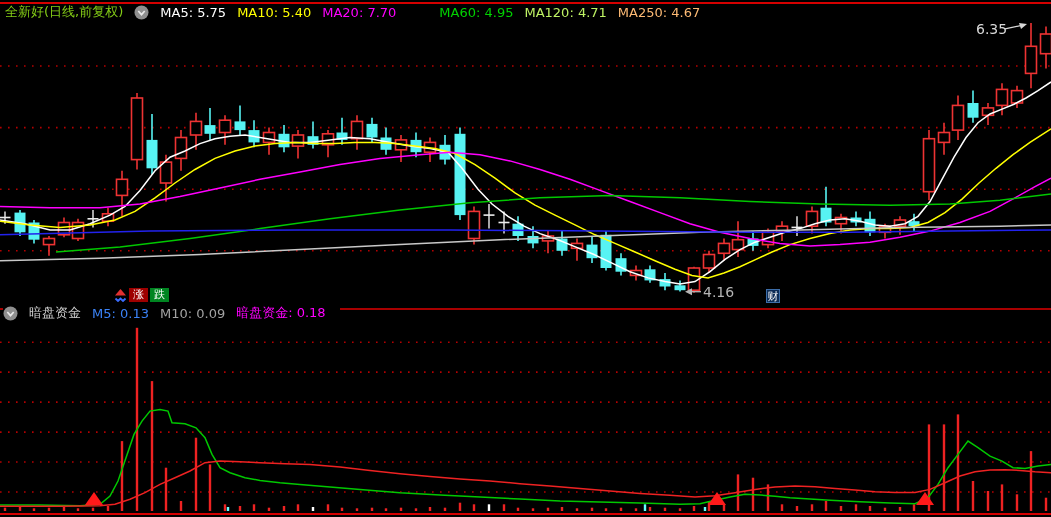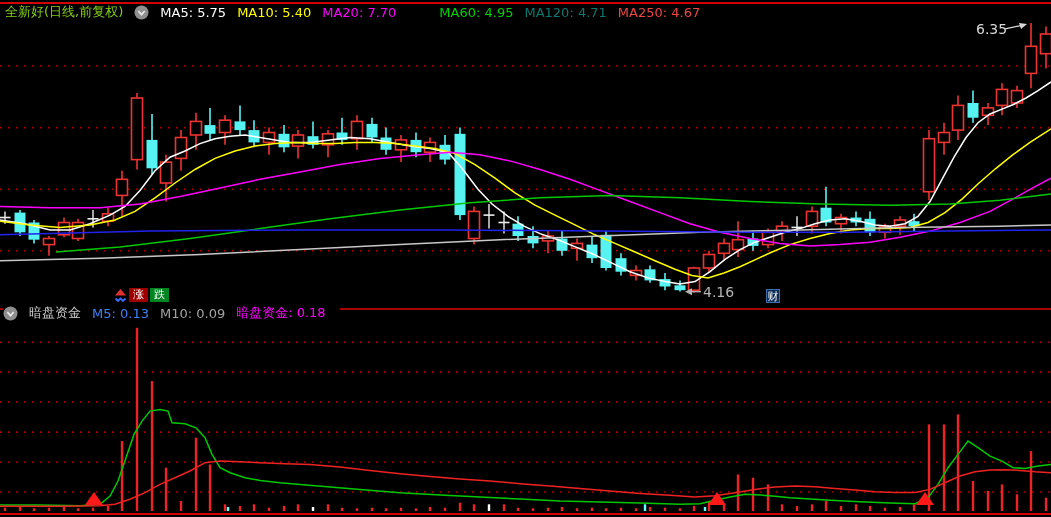--- a/index.html
+++ b/index.html
@@ -33,22 +33,22 @@
     <span class="circle-icon">
       <svg width="15" height="15">
           <circle cx="7.5" cy="7.5" r="7" fill="#8f8f8f"></circle>
           <path d="M4.3 6 L7.5 9.6 L10.7 6" stroke="#e8e8e8" stroke-width="1.7" fill="none"></path>
         </svg>
     </span>
     <span style="color: rgb(255, 255, 255);">MA5: 5.75</span>
     <span style="color: rgb(255, 255, 0);">MA10: 5.40</span>
     <span style="color: rgb(255, 0, 255);">MA20: 7.70</span>
     <span style="color: rgb(0, 210, 0); margin-left: 32px;">MA60: 4.95</span>
-    <span style="color: #0f766e; text-align: center;">MA120: 4.71</span>
-    <span style="color: #ef4444;">MA250: 4.67</span>
+    <span style="color: #bef264; text-align: center;">MA120: 4.71</span>
+    <span style="color: #fdba74;">MA250: 4.67</span>
   </div>
 
   <svg id="main-chart" class="chart" width="1051" height="307" viewBox="0 0 1051 307">
       <line x1="0" y1="66.0" x2="1051" y2="66.0" stroke="#b40000" stroke-width="1.6" stroke-dasharray="1.6,6.4"></line>
       <line x1="0" y1="127.6" x2="1051" y2="127.6" stroke="#b40000" stroke-width="1.6" stroke-dasharray="1.6,6.4"></line>
       <line x1="0" y1="189.2" x2="1051" y2="189.2" stroke="#b40000" stroke-width="1.6" stroke-dasharray="1.6,6.4"></line>
       <line x1="0" y1="250.8" x2="1051" y2="250.8" stroke="#b40000" stroke-width="1.6" stroke-dasharray="1.6,6.4"></line>
       <line x1="5" y1="211.4" x2="5" y2="223.7" stroke="#eeeeee" stroke-width="1.4"></line>
       <line x1="-0.5" y1="217.5" x2="10.5" y2="217.5" stroke="#eeeeee" stroke-width="1.6"></line>
       <line x1="20" y1="210.1" x2="20" y2="236.0" stroke="#57f3f3" stroke-width="1.6"></line>

